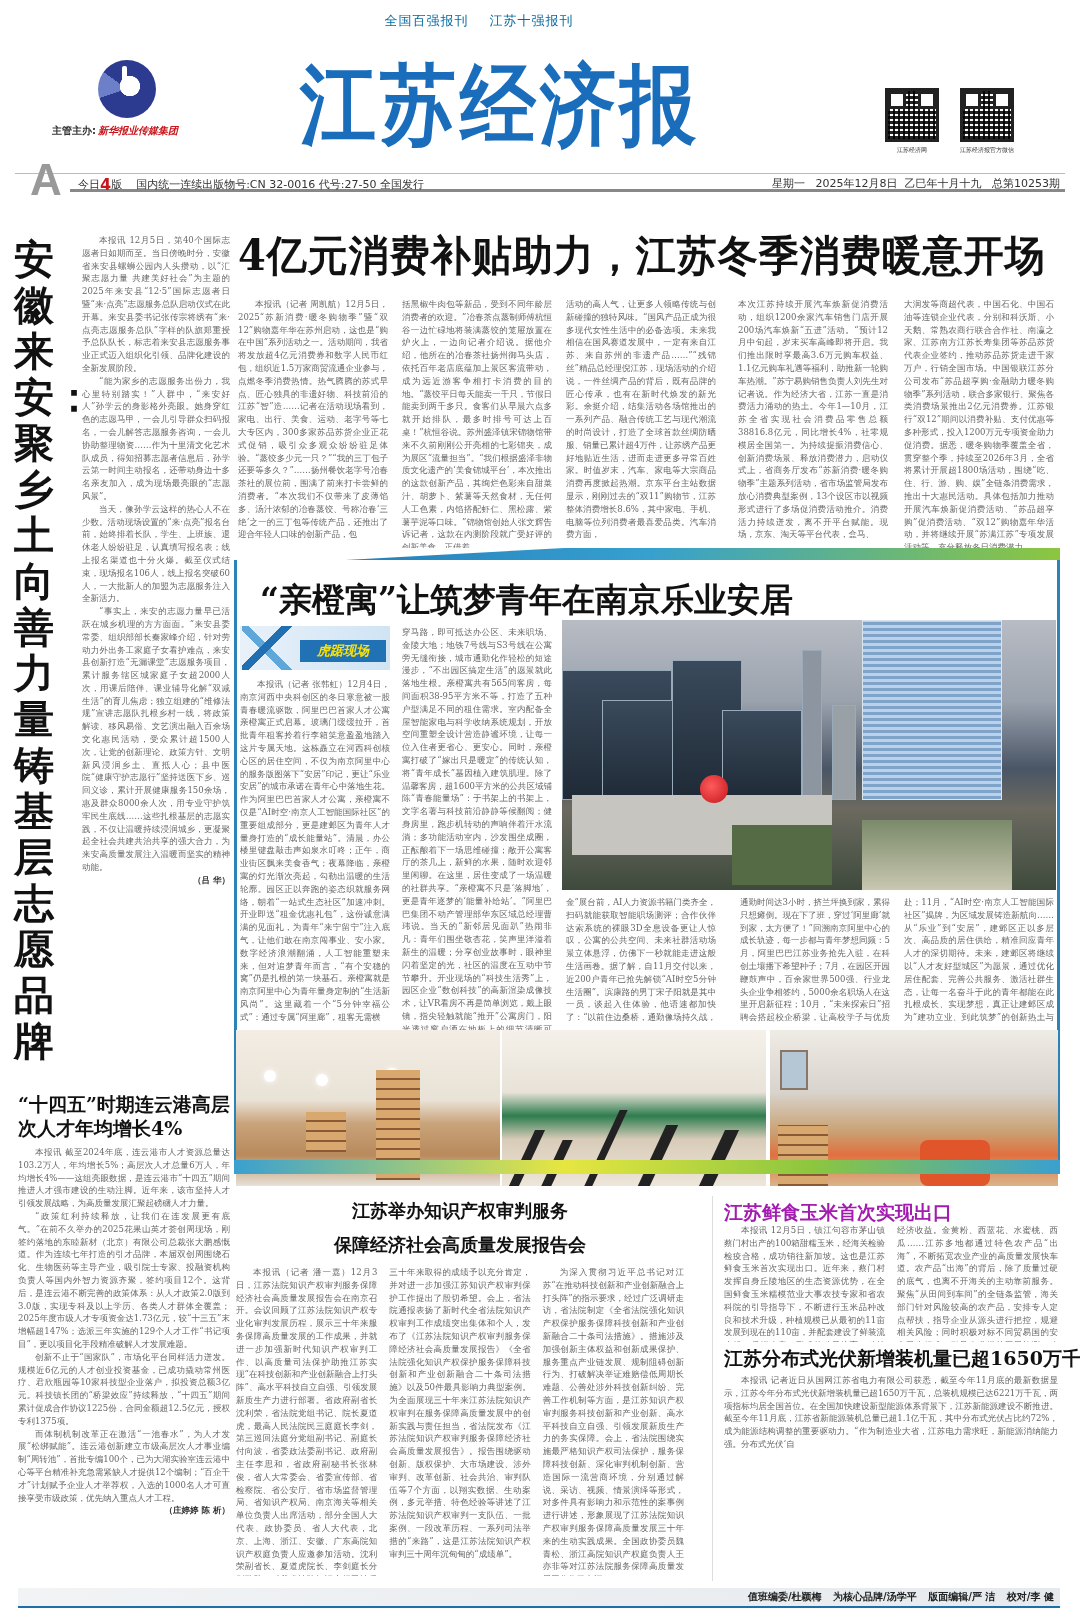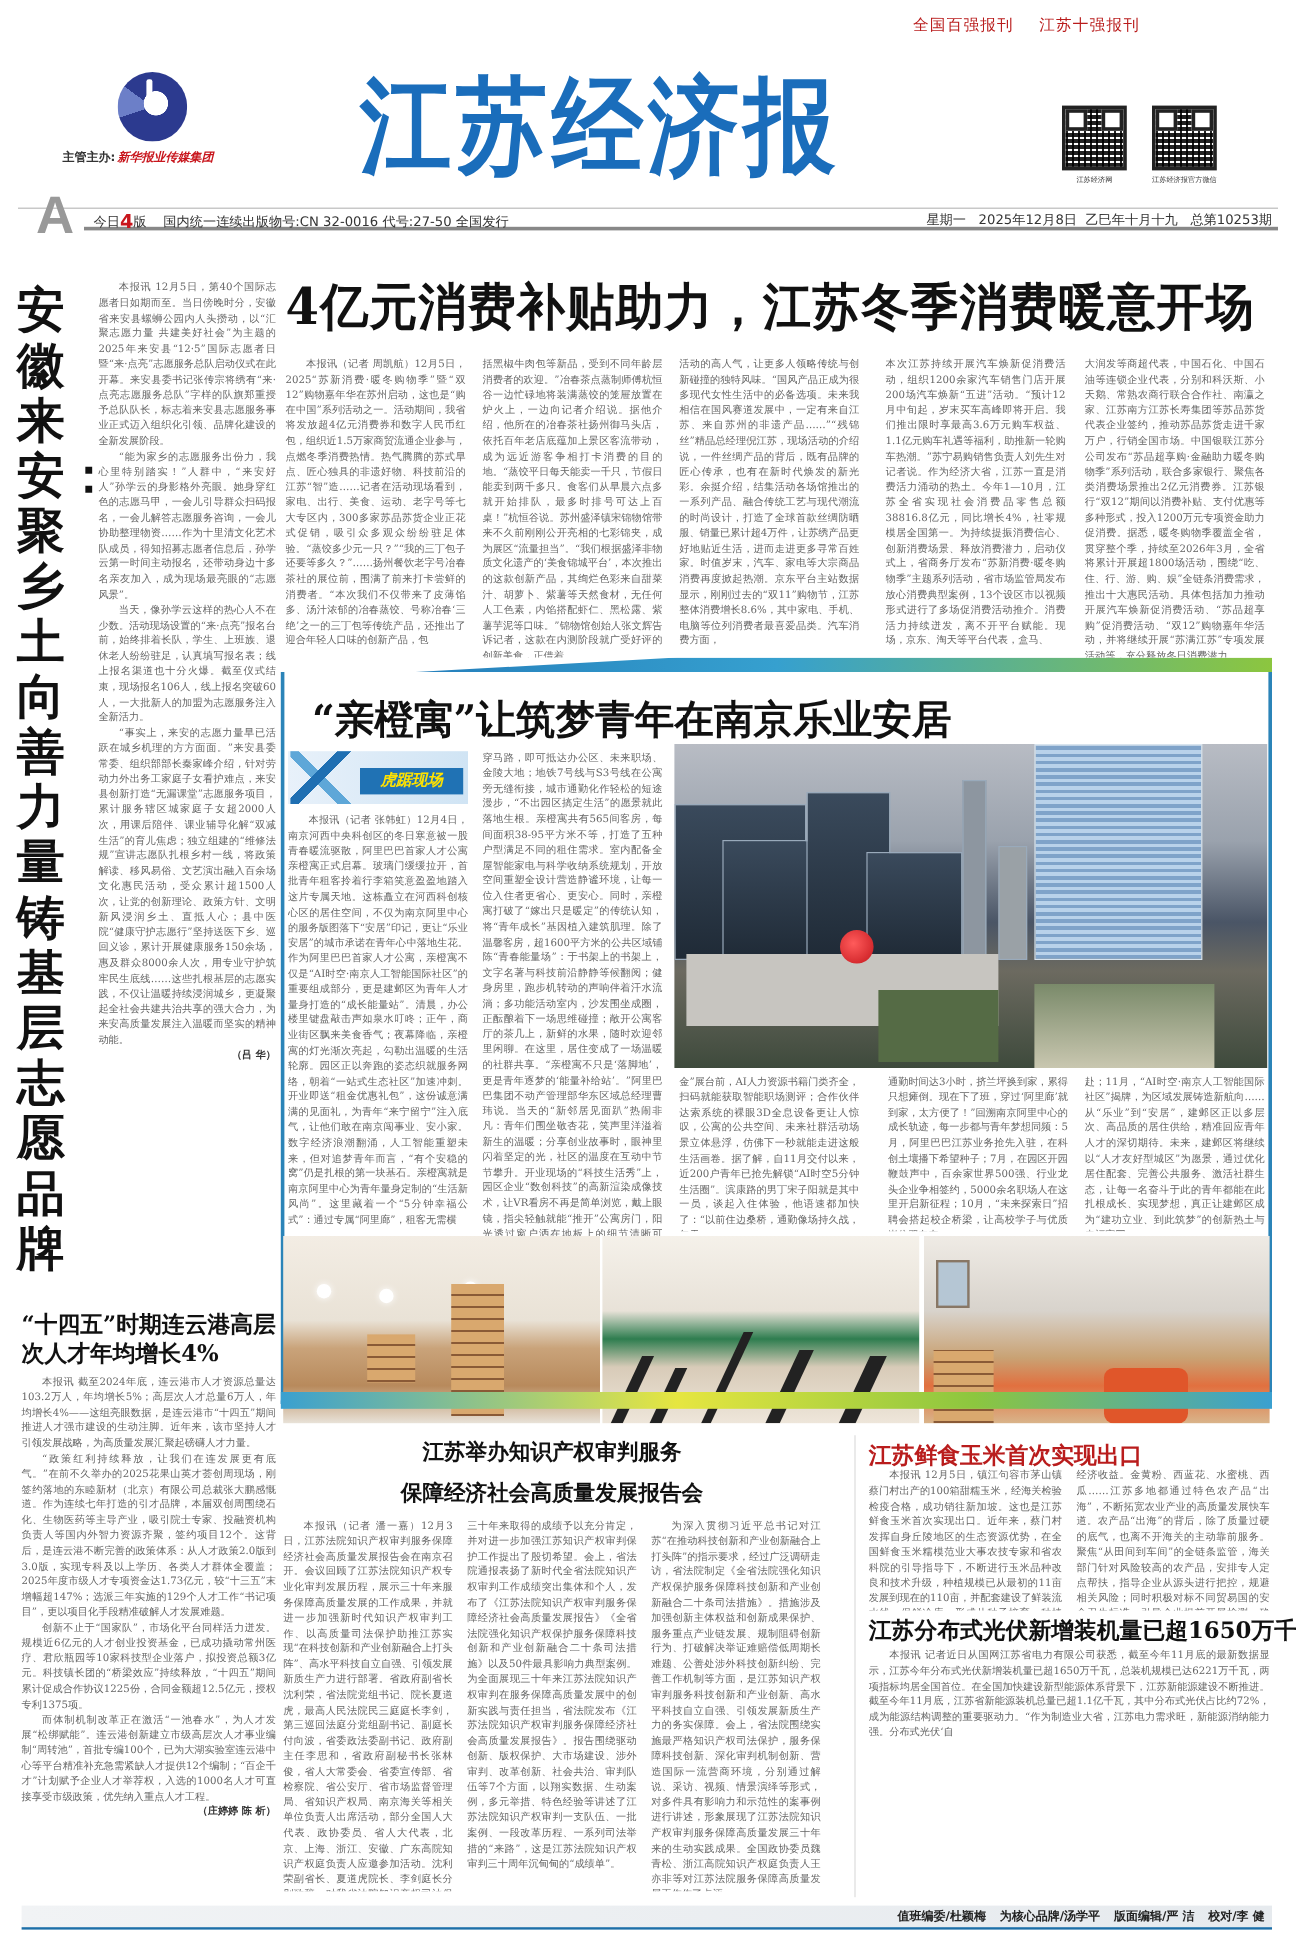--- a/index.html
+++ b/index.html
@@ -2,21 +2,21 @@
 <html><head>
 <meta charset="utf-8">
 <style>
 *{box-sizing:border-box;margin:0;padding:0}
 html,body{width:1080px;height:1618px;background:#fff;overflow:hidden}
 body{position:relative;font-family:"DejaVu Serif",serif;color:#222}
 .abs{position:absolute}
 .sans{font-family:"DejaVu Sans","Liberation Sans",sans-serif}
 
 
-#slogan{left:0;top:12px;width:958px;text-align:right;font-size:13px;color:#b91c1c;letter-spacing:1px}
+#slogan{left:0;top:12px;width:958px;text-align:center;font-size:13px;color:#0369a1;letter-spacing:1px}
 #slogan span{margin:0 8px}
 #logo{left:98px;top:60px;width:58px;height:58px;border-radius:50%;
  background:radial-gradient(circle at 55% 45%,#fff 0 22%,transparent 23%),conic-gradient(#2c3a8f 0 70%,#6c7fc8 70% 85%,#2c3a8f 85%);}
 #logo::after{content:"";position:absolute;left:24px;top:6px;width:5px;height:26px;background:#fff;border-radius:2px}
 #sponsor{left:52px;top:124px;font-size:10px;color:#333;font-weight:bold}
 #sponsor b{color:#c8161d;font-style:italic;margin-left:2px}
 #title{left:300px;top:48px;font-size:76px;color:#1a6dbb;font-weight:bold;letter-spacing:4px;transform:scaleY(1.15);transform-origin:top left;font-family:"DejaVu Serif",serif}
 .qr{width:54px;height:54px;background:
  repeating-linear-gradient(0deg,#222 0 3px,#fff 3px 5px),
  repeating-linear-gradient(90deg,#222 0 2px,#fff 2px 5px);background-blend-mode:multiply;border:3px solid #222}
@@ -68,21 +68,21 @@
 #ph3{left:770px;width:288px;background:linear-gradient(180deg,#efebe5 0%,#d8d3cc 40%,#c9a274 65%,#e1703f 80%,#d9b48a 100%)}
 .lamp{position:absolute;width:12px;height:12px;border-radius:50%;background:#fff;box-shadow:0 0 6px #fff}
 .shelf{position:absolute;background:repeating-linear-gradient(0deg,#8a5a36 0 2px,#d9a86e 2px 10px)}
 .mach{position:absolute;background:#222;transform:skewX(-25deg)}
 .sofa{position:absolute;background:#e0562a;border-radius:8px}
 
 
 #ipHead{left:236px;top:1194px;width:448px;font-size:18px;font-weight:bold;color:#111;text-align:center;line-height:34px}
 #ipText{left:236px;top:1266px;width:448px;display:flex;gap:12px}
 #ipText .c{flex:1}
-#cornHead{left:724px;top:1200px;font-size:19px;font-weight:bold;color:#b91c1c}
+#cornHead{left:724px;top:1200px;font-size:19px;font-weight:bold;color:#a21caf}
 #cornText{left:724px;top:1224px;width:334px;display:flex;gap:12px}
 #cornText .c{flex:1}
 #pvHead{left:724px;top:1346px;font-size:19px;font-weight:bold;color:#111;white-space:nowrap}
 #pvText{left:724px;top:1374px;width:334px;display:flex;gap:12px}
 #pvText .c{flex:1}
 
 #footBar{left:18px;top:1588px;width:1042px;height:18px;background:linear-gradient(90deg,#f1f3f5,#e6eaee)}
 #footLine{left:18px;top:1606px;width:1042px;height:2px;background:#1d6fa8}
 #credits{right:26px;top:1590px;font-size:10px;font-weight:bold;color:#222;font-family:"DejaVu Sans",sans-serif}
 #credits span{margin-left:8px}

